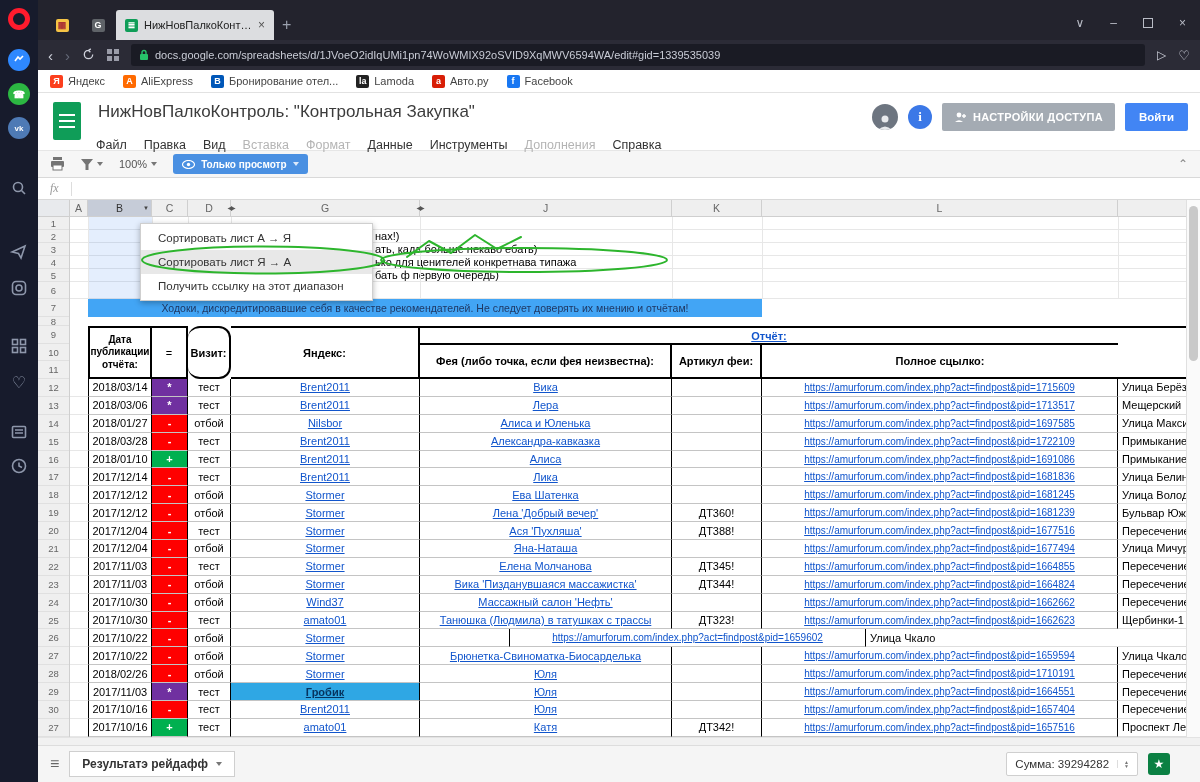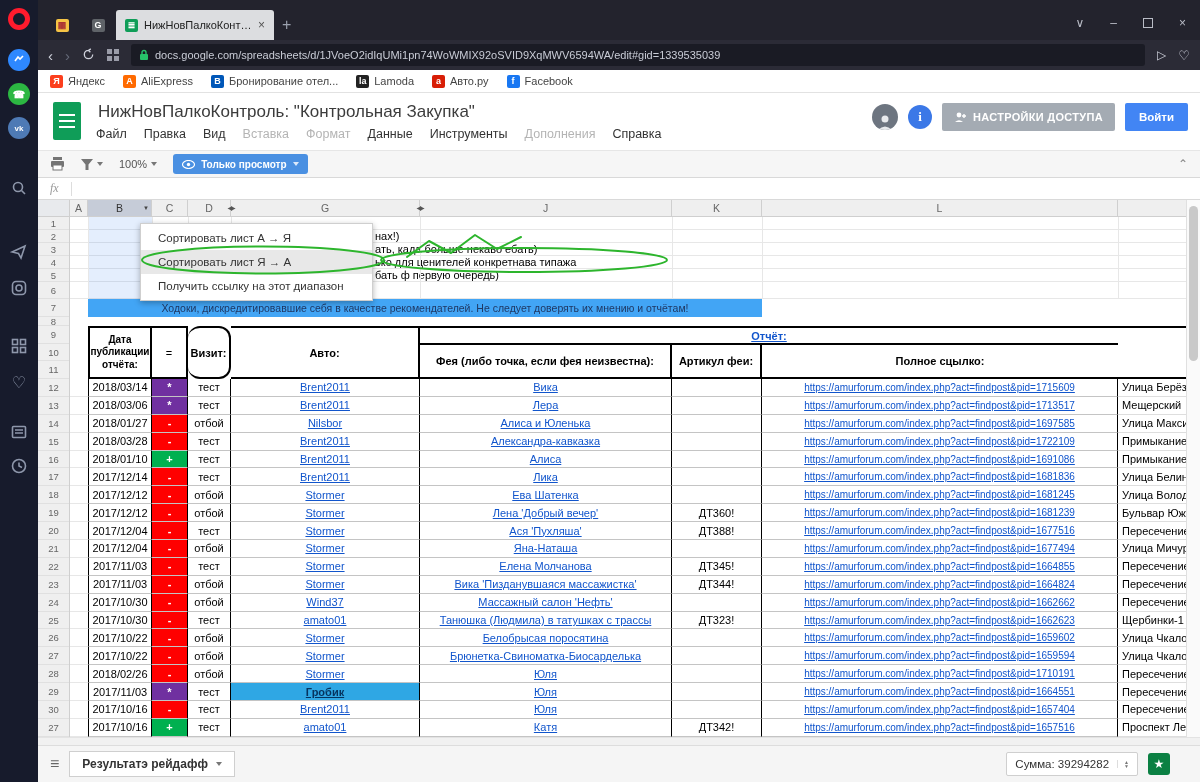--- a/index.html
+++ b/index.html
@@ -41,21 +41,21 @@
 
   
   #bookmarks-bar{height:23px;background:#fff;border-bottom:1px solid #e2e2e2;display:flex;align-items:center;padding:0 12px;gap:18px;flex:none;}
   .bm-item{display:flex;align-items:center;gap:5px;font-size:11px;color:#444;}
   .bm-icon{width:13px;height:13px;border-radius:2px;color:#fff;font-size:9px;font-weight:bold;display:flex;align-items:center;justify-content:center;flex:none;}
 
   
   #sheets-header{height:57px;background:#fff;flex:none;position:relative;}
   #doc-icon{position:absolute;left:14px;top:8px;}
   #doc-title{position:absolute;left:60px;top:9px;font-size:17px;color:#3c3c3c;}
-  #menu-bar{position:absolute;left:58px;top:34px;display:flex;gap:17px;font-size:12.5px;color:#333;}
+  #menu-bar{position:absolute;left:58px;top:45px;display:flex;gap:17px;font-size:12.5px;color:#333;}
   .menu-item.disabled{color:#b4b4b4;}
   #header-right{position:absolute;right:12px;top:10px;display:flex;align-items:center;gap:10px;}
   #avatar-circle{width:26px;height:26px;border-radius:50%;background:#6d7580;display:flex;align-items:flex-end;justify-content:center;overflow:hidden;}
   #info-circle{width:24px;height:24px;border-radius:50%;background:#3b78e7;color:#fff;font-size:13px;font-weight:bold;font-family:"Liberation Serif",serif;display:flex;align-items:center;justify-content:center;}
   #access-btn{height:28px;background:#a4abb3;border-radius:2px;color:#fff;font-size:11px;font-weight:bold;display:flex;align-items:center;gap:6px;padding:0 12px;letter-spacing:.3px;}
   #login-btn{height:28px;background:#4285f4;border-radius:2px;color:#fff;font-size:11.5px;font-weight:bold;display:flex;align-items:center;padding:0 14px;}
 
   
   #toolbar{height:28px;background:#f6f6f6;border-top:1px solid #e6e6e6;border-bottom:1px solid #d9d9d9;display:flex;align-items:center;padding:0 12px;gap:16px;flex:none;}
   .tool{display:flex;align-items:center;gap:4px;color:#555;font-size:11px;}
@@ -458,21 +458,21 @@
           </div>
         <div id="banner-row">
           <div id="banner-cell">Ходоки, дискредитировавшие себя в качестве рекомендателей. Не следует доверять их мнению и отчётам!</div>
         </div>
         <div id="row-8"></div>
         <div id="header-band">
           <div class="band-spacer"></div>
           <div class="band-cell b">Дата публикации отчёта:</div>
           <div class="band-cell c">=</div>
           <div class="band-cell d">Визит:</div>
-          <div class="band-cell g">Авто:</div>
+          <div class="band-cell g">Яндекс:</div>
           <div class="band-right">
             <div class="band-top">
                 <a>Отчёт:</a>
               </div>
             <div class="band-bottom">
               <div class="band-sub j">Фея (либо точка, если фея неизвестна):</div>
               <div class="band-sub k">Артикул феи:</div>
               <div class="band-sub l">Полное сцылко:</div>
             </div>
           </div>
@@ -717,23 +717,20 @@
               </div>
               <div class="dc m">Щербинки-1</div>
             </div>
             <div class="drow">
               <div class="dc a"></div>
               <div class="dc b">2017/10/22</div>
               <div class="dc c" style="background: rgb(255, 0, 0);">-</div>
               <div class="dc d">отбой</div>
               <div class="dc g">
                 <a class="cell-link">Stormer</a>
-              </div>
-              <div class="dc j">
-                <a class="cell-link">Белобрысая поросятина</a>
               </div>
               <div class="dc k"></div>
               <div class="dc l">
                 <a class="cell-link url">https://amurforum.com/index.php?act=findpost&amp;pid=1659602</a>
               </div>
               <div class="dc m">Улица Чкало</div>
             </div>
             <div class="drow">
               <div class="dc a"></div>
               <div class="dc b">2017/10/22</div>

